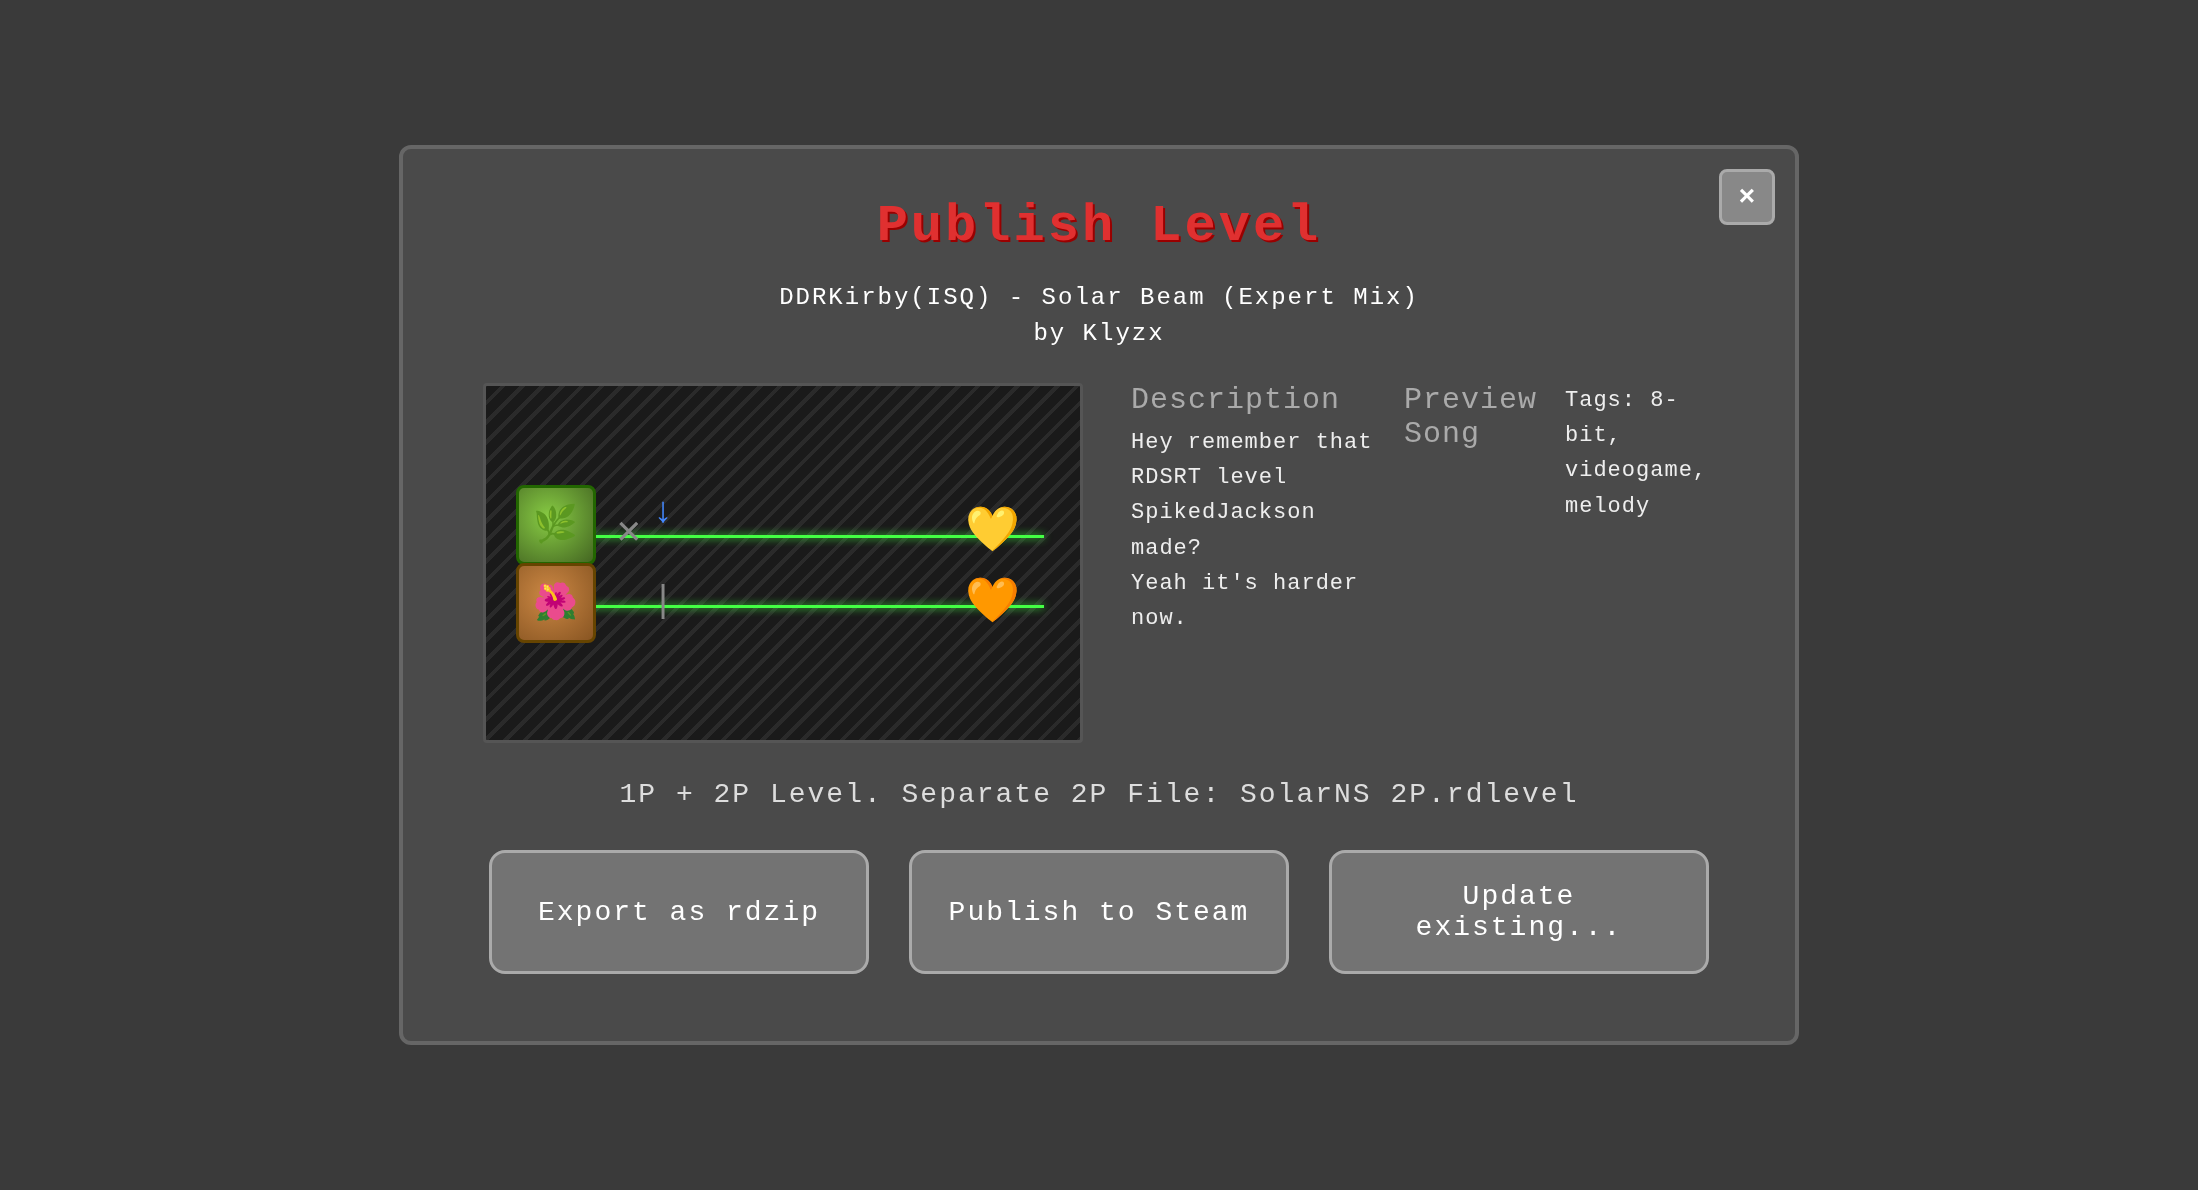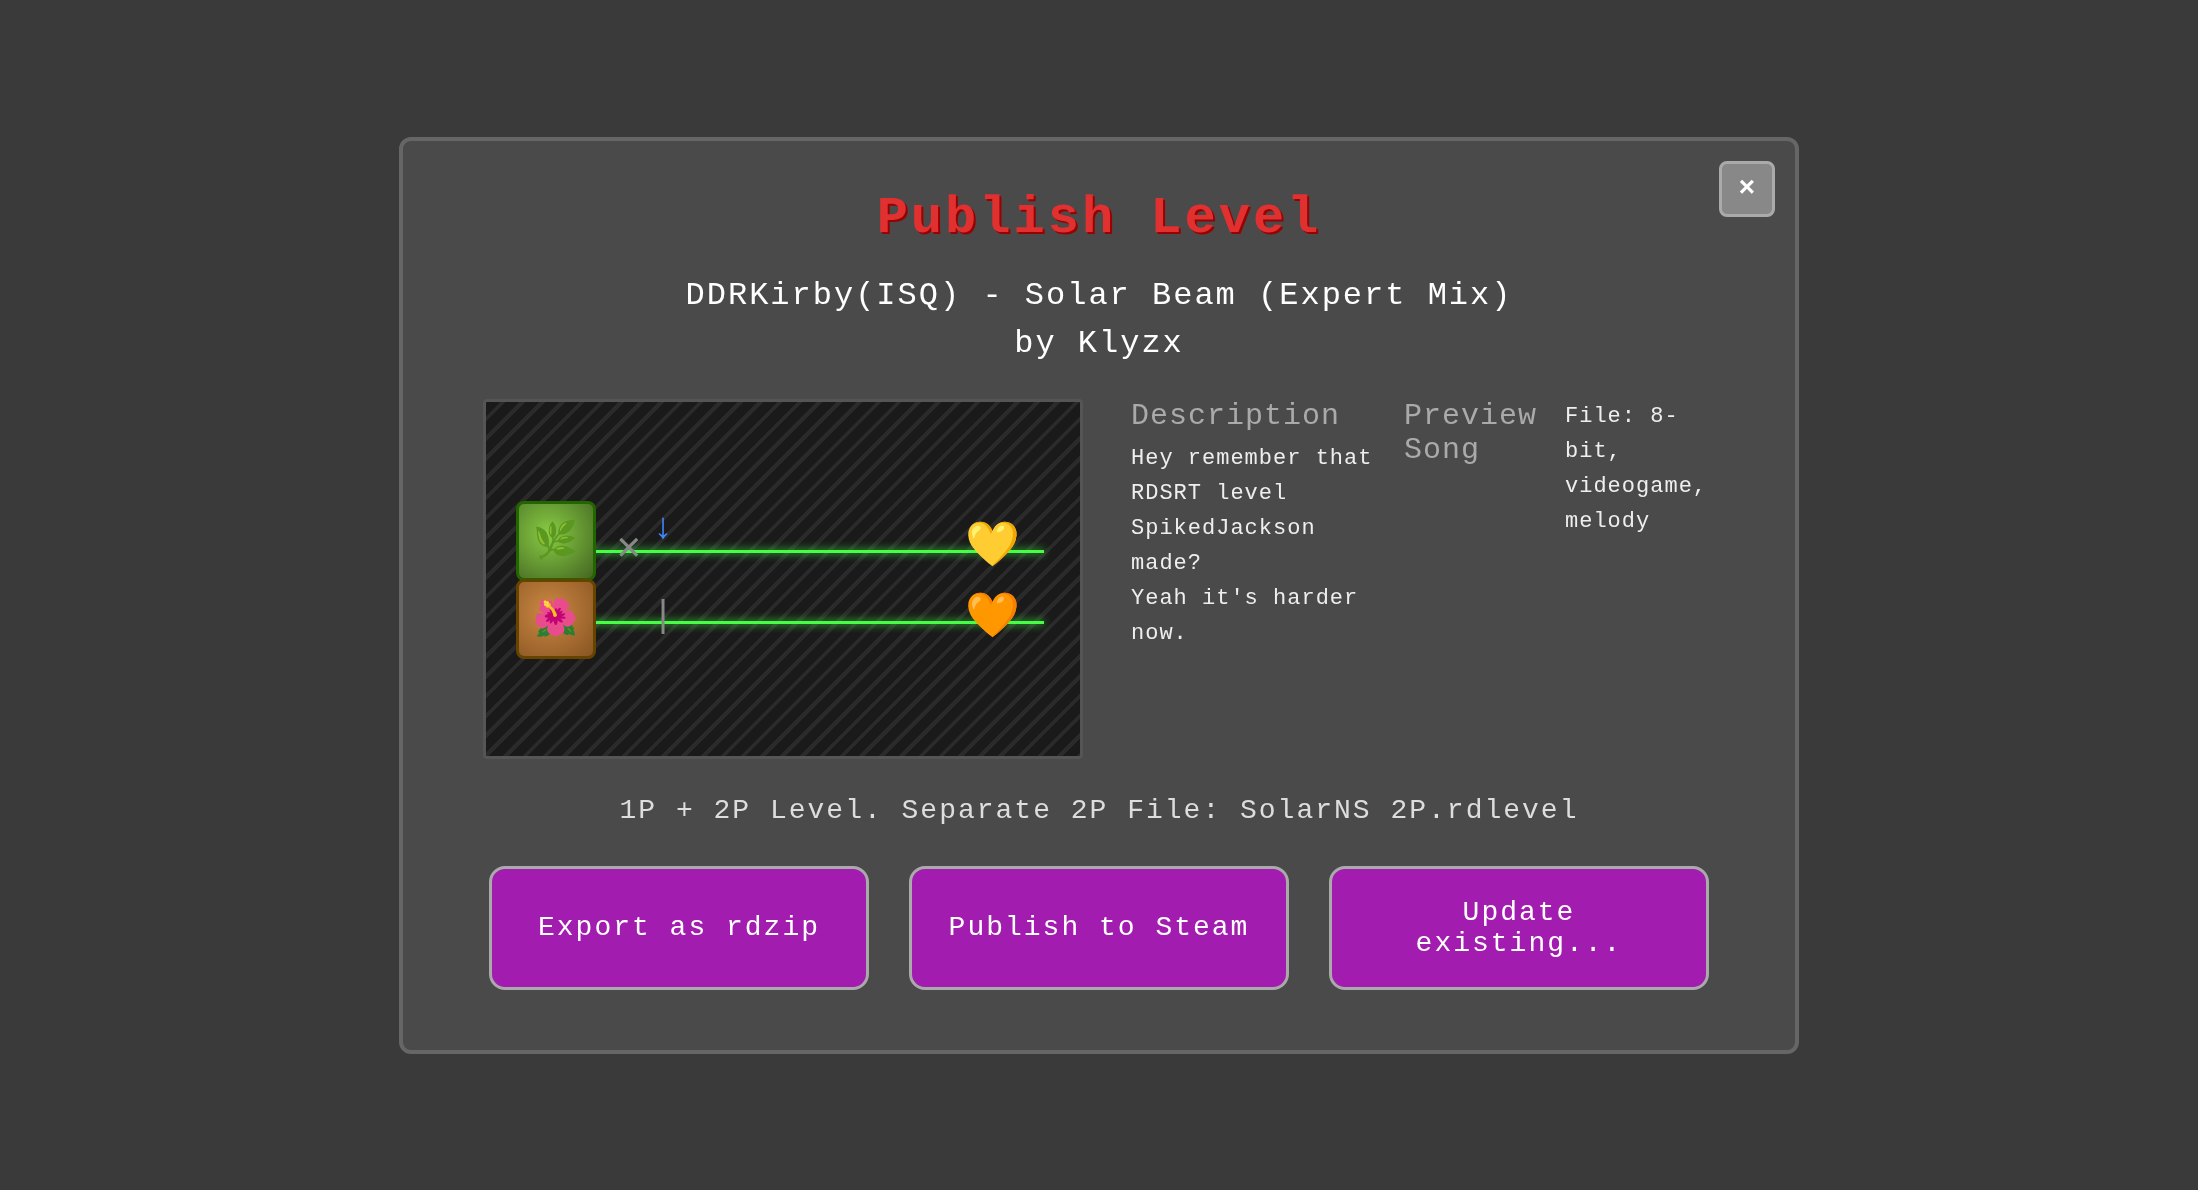--- a/index.html
+++ b/index.html
@@ -50,21 +50,21 @@
       font-size: 52px;
       font-weight: bold;
       color: #e03030;
       text-shadow: 2px 2px 0 #900;
       letter-spacing: 3px;
       margin-bottom: 24px;
       font-family: 'Courier New', Courier, monospace;
     }
 
     .level-subtitle {
-      font-size: 32px;
+      font-size: 24px;
       color: #fff;
       text-align: center;
       margin-bottom: 31px;
       letter-spacing: 2px;
       line-height: 1.5;
       font-family: 'Courier New', Courier, monospace;
     }
 
     .content-row {
       display: flex;
@@ -244,21 +244,21 @@
       display: flex;
       gap: 40px;
       width: 100%;
       justify-content: center;
     }
 
     .action-btn {
       flex: 1;
       max-width: 380px;
       padding: 28px 20px;
-      background: #a21caf;
+      background: #737373;
       border: 3px solid #aaa;
       border-radius: 16px;
       font-size: 28px;
       font-family: 'Courier New', Courier, monospace;
       color: #fff;
       letter-spacing: 2px;
       cursor: pointer;
       text-align: center;
     }
   </style>
@@ -308,21 +308,21 @@
           Hey remember that RDSRT level SpikedJackson made?<br>Yeah it's harder now.
         </div>
       </div>
 
       <div>
         <div class="info-section-title">Preview Song</div>
       </div>
 
       <div>
         <div class="info-section-text">
-          <span>File:</span>
+          <span>Tags:</span>
           <span>8-bit, videogame, melody</span>
         </div>
       </div>
 
     </div>
   </div>
 
   <div class="footer-text">1P + 2P Level. Separate 2P File: SolarNS 2P.rdlevel</div>
 
   <div class="buttons-row">

